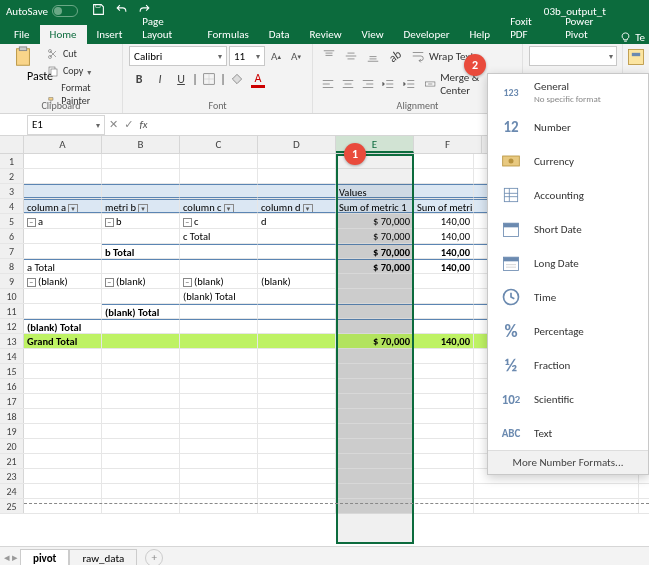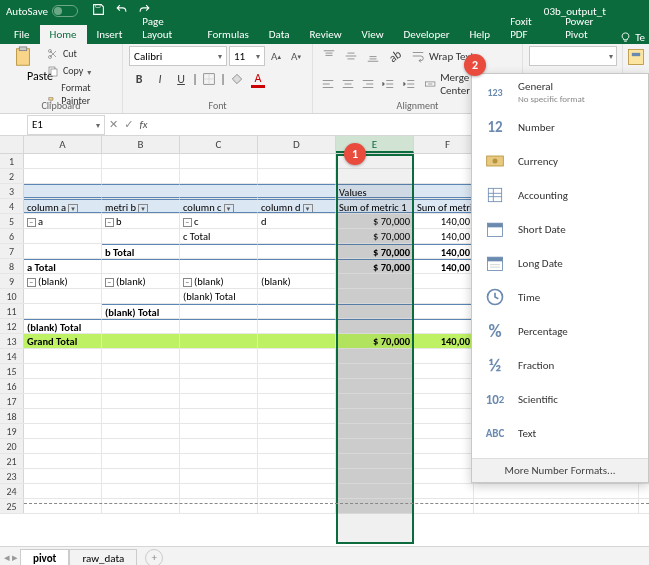--- a/index.html
+++ b/index.html
@@ -83,26 +83,26 @@
 .sheettabs { height: 22px; border-top: 1px solid #d6d6d6; display: flex; align-items: center; background:#f3f3f3; padding-left:20px; gap:0;}
 .stab { padding: 2px 12px; border: 1px solid #ccc; font-size: 11px; background:#fff; border-bottom:none;}
 .stab.inactive{background:#f3f3f3;}
 .navbtns{display:flex;gap:6px;color:#999;position:absolute;left:4px;}
 .addsheet{width:18px;height:18px;border:1px solid #ccc;border-radius:50%;display:flex;align-items:center;justify-content:center;margin-left:8px;color:#888;}
 
 .callout { position: absolute; width: 22px; height: 22px; background: #e94b3c; border-radius: 50%; color:#fff; display:flex; align-items:center; justify-content:center; font-size:12px; font-weight:bold; box-shadow:0 1px 3px rgba(0,0,0,0.3); z-index:50;}
 .co1{left:344px;top:143px;}
 .co2{left:464px;top:54px;}
 
-.numpanel { position: absolute; right: 0; top: 73px; width: 178px; background: #fff; border: 1px solid #c8c8c8; box-shadow: 0 3px 10px rgba(0,0,0,0.2); z-index: 40; }
+.numpanel { position: absolute; right: 0; top: 73px; width: 162px; background: #fff; border: 1px solid #c8c8c8; box-shadow: 0 3px 10px rgba(0,0,0,0.2); z-index: 40; }
 .nfitem { display: flex; align-items: center; gap: 8px; padding: 6px 8px; cursor: pointer; }
 .nficon { width: 30px; height: 22px; display:flex; align-items:center; justify-content:center; color:#6b8ab0; font-size:15px; font-weight:bold;}
 .nflabel { font-size: 11px; color:#333; }
 .nfsub { font-size: 9px; color: #888; }
-.nffoot { text-align: center; padding: 5px; background:#f1f1f1; font-size: 11px; color:#444; border-top:1px solid #ddd;margin-top:8px;}
+.nffoot { text-align: center; padding: 5px; background:#f1f1f1; font-size: 11px; color:#444; border-top:1px solid #ddd;}
 .nficon svg{width:20px;height:20px;}
 
 .dashed{position:absolute;left:24px;top:367px;width:625px;height:0;border-top:1px dashed #888;z-index:5;pointer-events:none;}
 </style>
 </head>
 <body>
 
 <div class="titlebar">
   <div class="autosave">
     <span>AutoSave</span>
@@ -392,21 +392,21 @@
         <div class="cell cA"></div>
       <div class="cell cB ptsub" style="font-weight:bold">b Total</div>
       <div class="cell cC ptsub"></div>
         <div class="cell cD ptsub"></div>
       <div class="cell cE right ptsub eSel" style="font-weight:bold">$        70,000</div>
       <div class="cell cF right ptsub" style="font-weight:bold">140,00</div>
       <div class="cell cG right ptsub" style="font-weight:bold">35</div>
     </div>
     <div class="row">
         <div class="rh">8</div>
-      <div class="cell cA ptsub" style="font-weight:bold">a Total</div>
+      <div class="cell cA ptsub" style="font-weight:normal">a Total</div>
       <div class="cell cB ptsub"></div>
         <div class="cell cC ptsub"></div>
         <div class="cell cD ptsub"></div>
       <div class="cell cE right ptsub eSel" style="font-weight:bold">$        70,000</div>
       <div class="cell cF right ptsub" style="font-weight:bold">140,00</div>
       <div class="cell cG right ptsub" style="font-weight:bold">35</div>
     </div>
     <div class="row">
         <div class="rh">9</div>
       <div class="cell cA"><span class="exp">−</span><span>(blank)</span></div>

